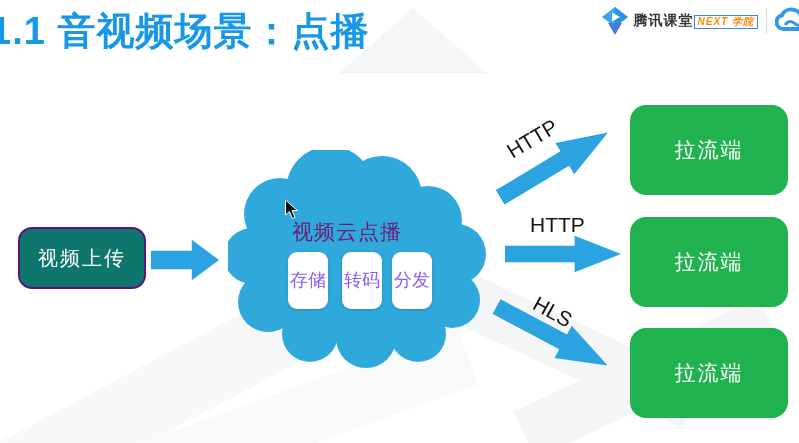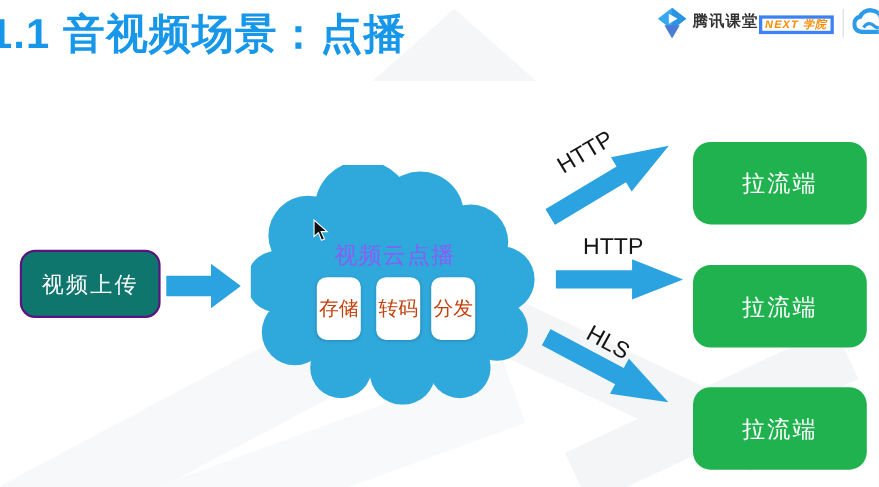--- a/index.html
+++ b/index.html
@@ -25,21 +25,21 @@
     font-size:38px;font-weight:800;color:#1697E9;
     letter-spacing:1px;white-space:nowrap;
   }
 
   
   .brand{position:absolute;right:0;top:6px;z-index:3;display:flex;align-items:center;}
   .brand-logo{width:28px;height:30px;margin-right:5px;}
   .brand-text{display:flex;flex-direction:row;line-height:1.1;}
   .brand-name{font-size:14px;font-weight:700;color:#333;letter-spacing:1px;}
   .brand-sub{font-size:10px;font-style:italic;font-weight:700;color:#FF8A00;
-             border:3px solid #3b82f6;padding:0 3px;margin-top:2px;letter-spacing:1px;}
+             border:1px solid #3b82f6;padding:0 3px;margin-top:2px;letter-spacing:1px;}
   .brand-divider{width:1px;height:26px;background:#d9d9d9;margin:0 8px;}
   .brand-cloud{width:34px;height:28px;margin-right:-10px;}
 
   
   .upload-box{
     position:absolute;left:18px;top:227px;width:128px;height:62px;z-index:2;
     background:#0f766e;border:2px solid #5A1380;border-radius:14px;
     display:flex;align-items:center;justify-content:center;
     color:#fff;font-size:20px;letter-spacing:2px;
   }
@@ -56,43 +56,43 @@
 
   
   .proto{position:absolute;z-index:3;font-size:21px;color:#151515;white-space:nowrap;}
   .proto-top{left:505px;top:127px;transform:rotate(-31deg);}
   .proto-mid{left:530px;top:213px;}
   .proto-bot{left:532px;top:300px;transform:rotate(29deg);}
 
   
   .cloud-wrap{position:absolute;left:228px;top:150px;width:260px;height:218px;z-index:1;}
   .cloud-label{
-    position:absolute;left:297px;top:218px;width:124px;z-index:2;
-    color:#8b5cf6;font-size:21px;letter-spacing:1px;text-align:center;white-space:nowrap;
+    position:absolute;left:285px;top:218px;width:124px;z-index:2;
+    color:#701a75;font-size:21px;letter-spacing:1px;text-align:center;white-space:nowrap;
   }
   .module-box{
     position:absolute;top:252px;width:40px;height:57px;z-index:2;
     background:#fff;border-radius:9px;box-shadow:0 1px 3px rgba(0,0,0,.18);
     display:flex;align-items:center;justify-content:center;text-align:center;
-    font-size:18px;line-height:1.3;color:#c2410c;font-weight:500;
+    font-size:18px;line-height:1.3;color:#8b5cf6;font-weight:500;
     word-break:break-all;padding:2px;
   }
   .module-0{left:288px;}
   .module-1{left:342px;}
   .module-2{left:392px;}
 
   
   .cursor{position:absolute;left:284px;top:199px;z-index:4;width:15px;height:21px;}
 
   
   .client-box{
-    position:absolute;left:630px;width:158px;height:75px;z-index:2;
+    position:absolute;left:630px;width:158px;height:90px;z-index:2;
     background:#1FB24E;border-radius:16px;
     display:flex;align-items:center;justify-content:center;
-    color:#fff;font-size:21px;letter-spacing:2px;margin-top:24px;
+    color:#fff;font-size:21px;letter-spacing:2px;
   }
   .client-0{top:105px;}
   .client-1{top:217px;}
   .client-2{top:328px;}
 </style>
 </head>
 <body>
 
 <div id="stage">
 

